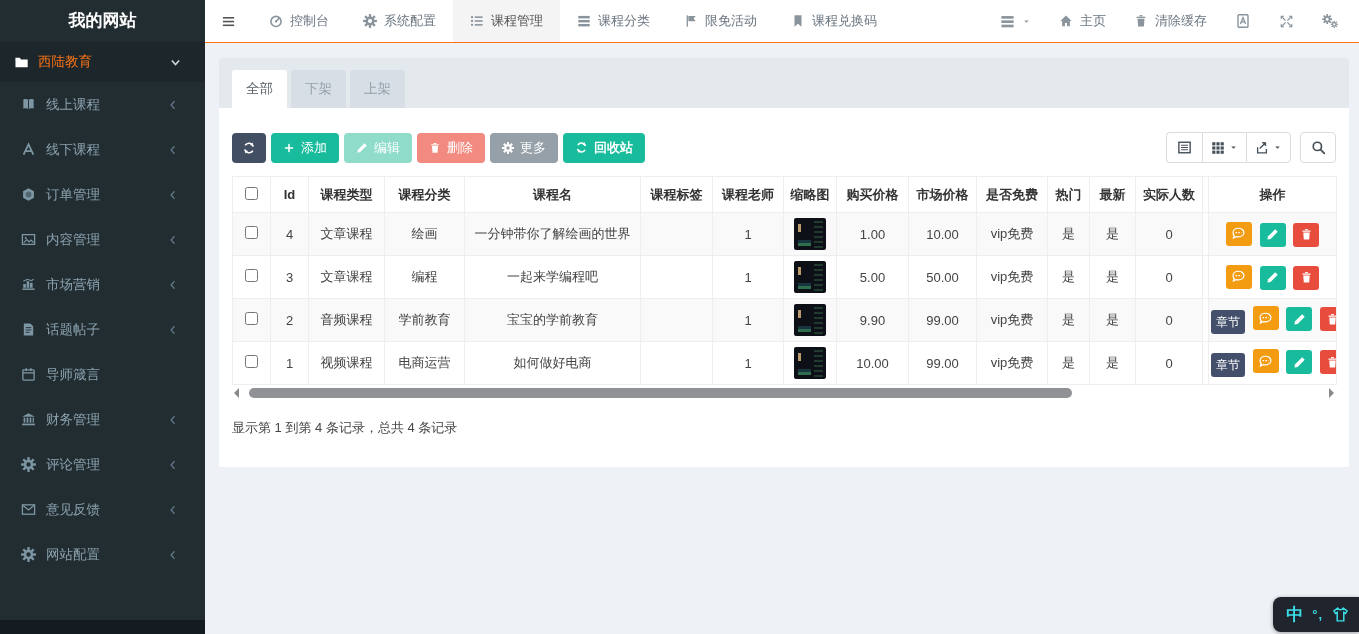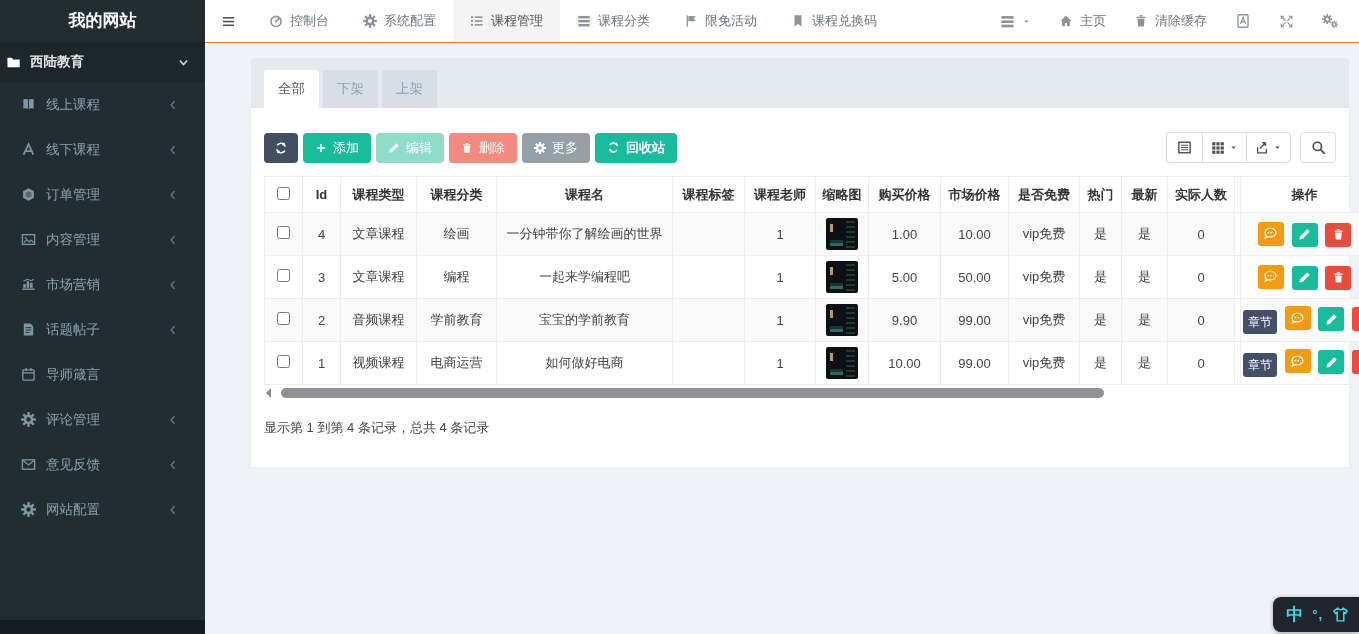--- a/index.html
+++ b/index.html
@@ -5,22 +5,22 @@
   * { margin:0; padding:0; box-sizing:border-box; }
   html,body { width:1359px; height:634px; overflow:hidden;
     font-family:"Liberation Sans","DejaVu Sans",sans-serif; background:#eef1f5; }
   .ic { display:inline-block; vertical-align:middle; }
 
   
   .sidebar { position:absolute; left:0; top:0; width:205px; height:634px;
     background:#222d32; z-index:5; }
   .brand { height:42px; line-height:42px; text-align:center; color:#fff;
     font-size:17px; font-weight:bold; background:#222d32; }
-  .side-group { height:40px; display:flex; align-items:center; padding:0 6px;
-    background:#1c262b; color:#e5e5e5; font-size:13.5px; font-weight:bold; cursor:pointer; }
+  .side-group { height:40px; display:flex; align-items:center; padding:0 14px;
+    background:#1c262b; color:#f97316; font-size:13.5px; font-weight:normal; cursor:pointer; }
   .side-group .ic { color:#fff; margin-right:9px; }
   .side-group .gchev { margin-left:auto; color:#cfd8dc; }
   .side-items { }
   .side-item { height:45px; display:flex; align-items:center; padding:0 16px 0 21px;
     color:#8ba2ae; font-size:13.5px; cursor:pointer; }
   .side-item .ic { color:#7c96a3; margin-right:10px; flex:0 0 auto; }
   .side-item .chev { margin-left:auto; color:#64798a; }
   .side-foot { position:absolute; bottom:0; left:0; width:100%; height:14px; background:#141c21; }
 
   
@@ -32,21 +32,21 @@
     color:#6b7680; cursor:pointer; white-space:nowrap; }
   .nav-item .ic { color:#8a949c; }
   .nav-item.active { background:#f4f4f5; color:#555; }
   .nav-right { margin-left:auto; display:flex; align-items:stretch; padding-right:6px; }
   .nav-right .nav-item { padding:0 14px; }
   .avatar { width:24px; height:24px; border-radius:3px;
     background:linear-gradient(140deg,#dfe7e8 0 45%,#9fb6ba 45% 58%,#57a85c 58% 78%,#2f7d43 78%); }
   .caret-sm { color:#8a949c; }
 
   
-  .content { position:absolute; left:205px; top:43px; right:0; bottom:0; padding:15px 10px 0 14px;margin-left:32px; }
+  .content { position:absolute; left:205px; top:43px; right:0; bottom:0; padding:15px 10px 0 14px; }
   .tabs-band { background:#e4e9ee; border-radius:4px 4px 0 0; padding:12px 12px 0 13px;
     height:50px; display:flex; align-items:flex-end; }
   .tab { min-width:54px; padding:0 14px; height:38px; line-height:38px; text-align:center;
     font-size:13.5px; margin-right:4px; cursor:pointer; border-radius:3px 3px 0 0;
     background:#d7dee5; color:#93a1ad; }
   .tab.active { background:#fff; color:#5a6268; }
   .panel { background:#fff; padding:24px 13px 30px 13px; border-radius:0 0 2px 2px; }
 
   
   .toolbar { display:flex; align-items:center; margin-bottom:13px; }
@@ -366,20 +366,29 @@
         <span>话题帖子</span>
         <svg class="ic chev" width="12" height="12">
           <use href="#i-chevl"></use>
         </svg>
       </div>
     <div class="side-item">
         <svg class="ic" width="15" height="15">
           <use href="#i-calendar"></use>
         </svg>
         <span>导师箴言</span>
+      </div>
+    <div class="side-item">
+        <svg class="ic" width="15" height="15">
+          <use href="#i-bank"></use>
+        </svg>
+        <span>财务管理</span>
+        <svg class="ic chev" width="12" height="12">
+          <use href="#i-chevl"></use>
+        </svg>
       </div>
     <div class="side-item">
         <svg class="ic" width="15" height="15">
           <use href="#i-gear"></use>
         </svg>
         <span>评论管理</span>
         <svg class="ic chev" width="12" height="12">
           <use href="#i-chevl"></use>
         </svg>
       </div>

